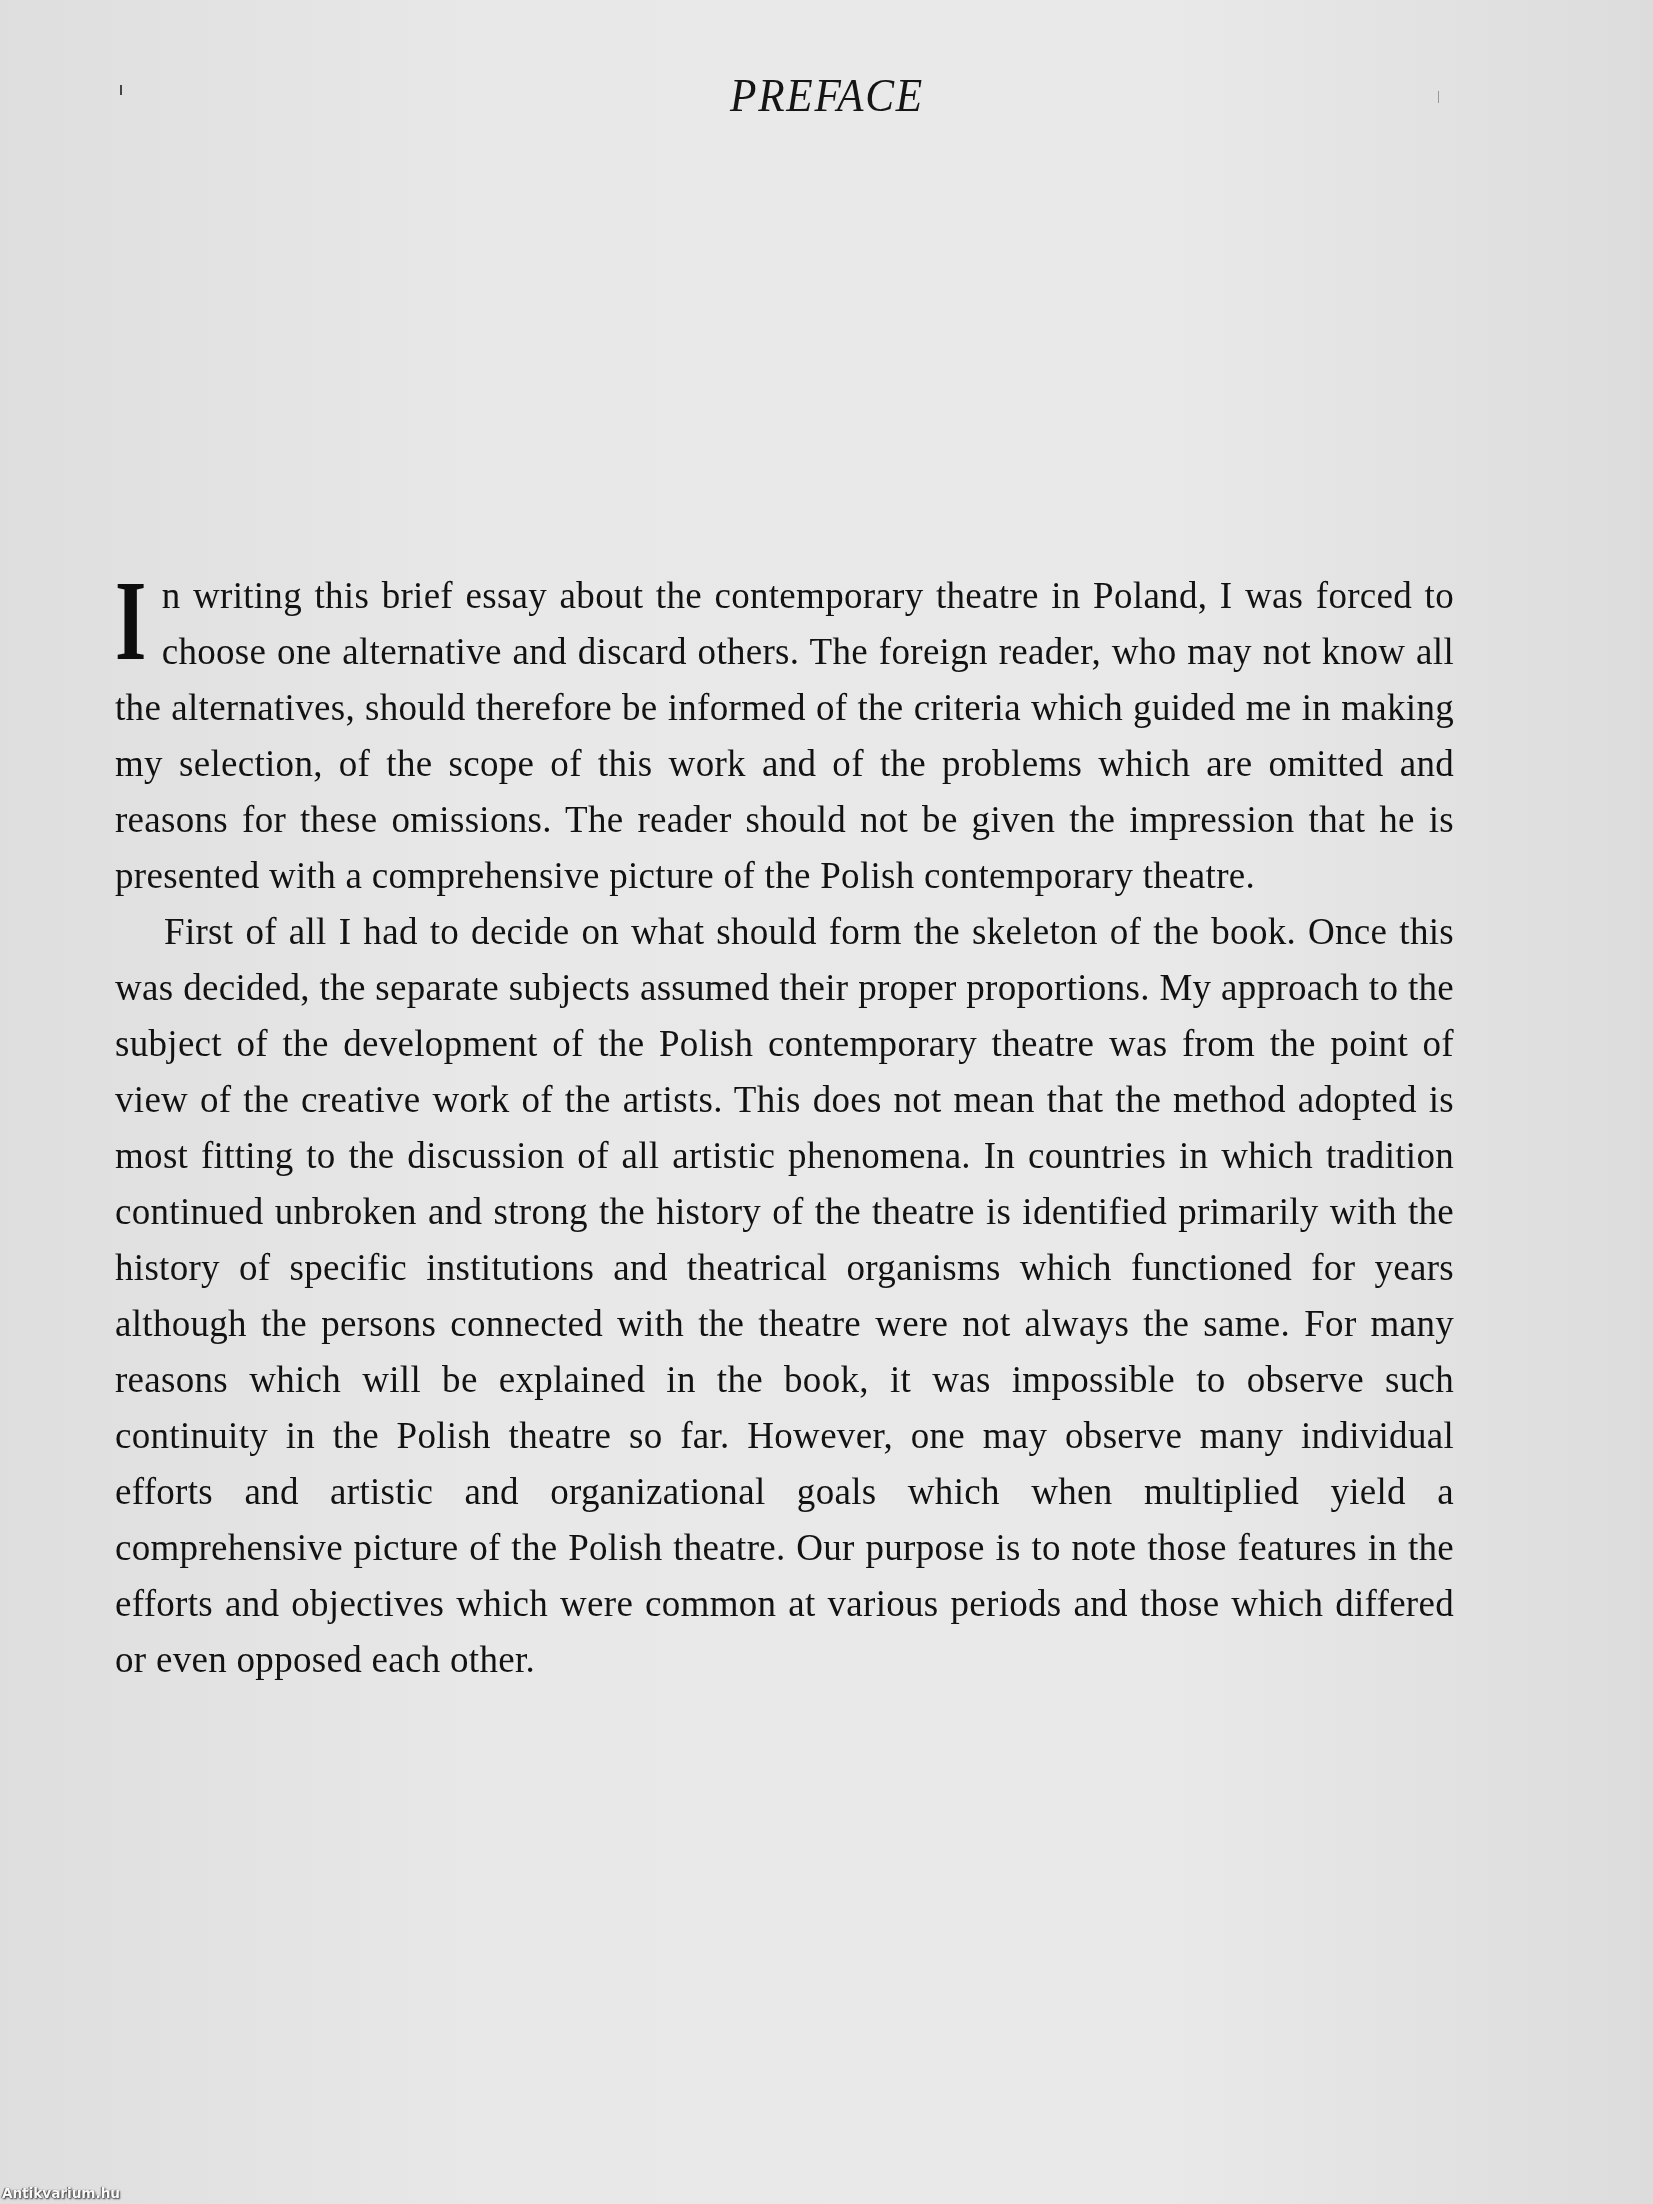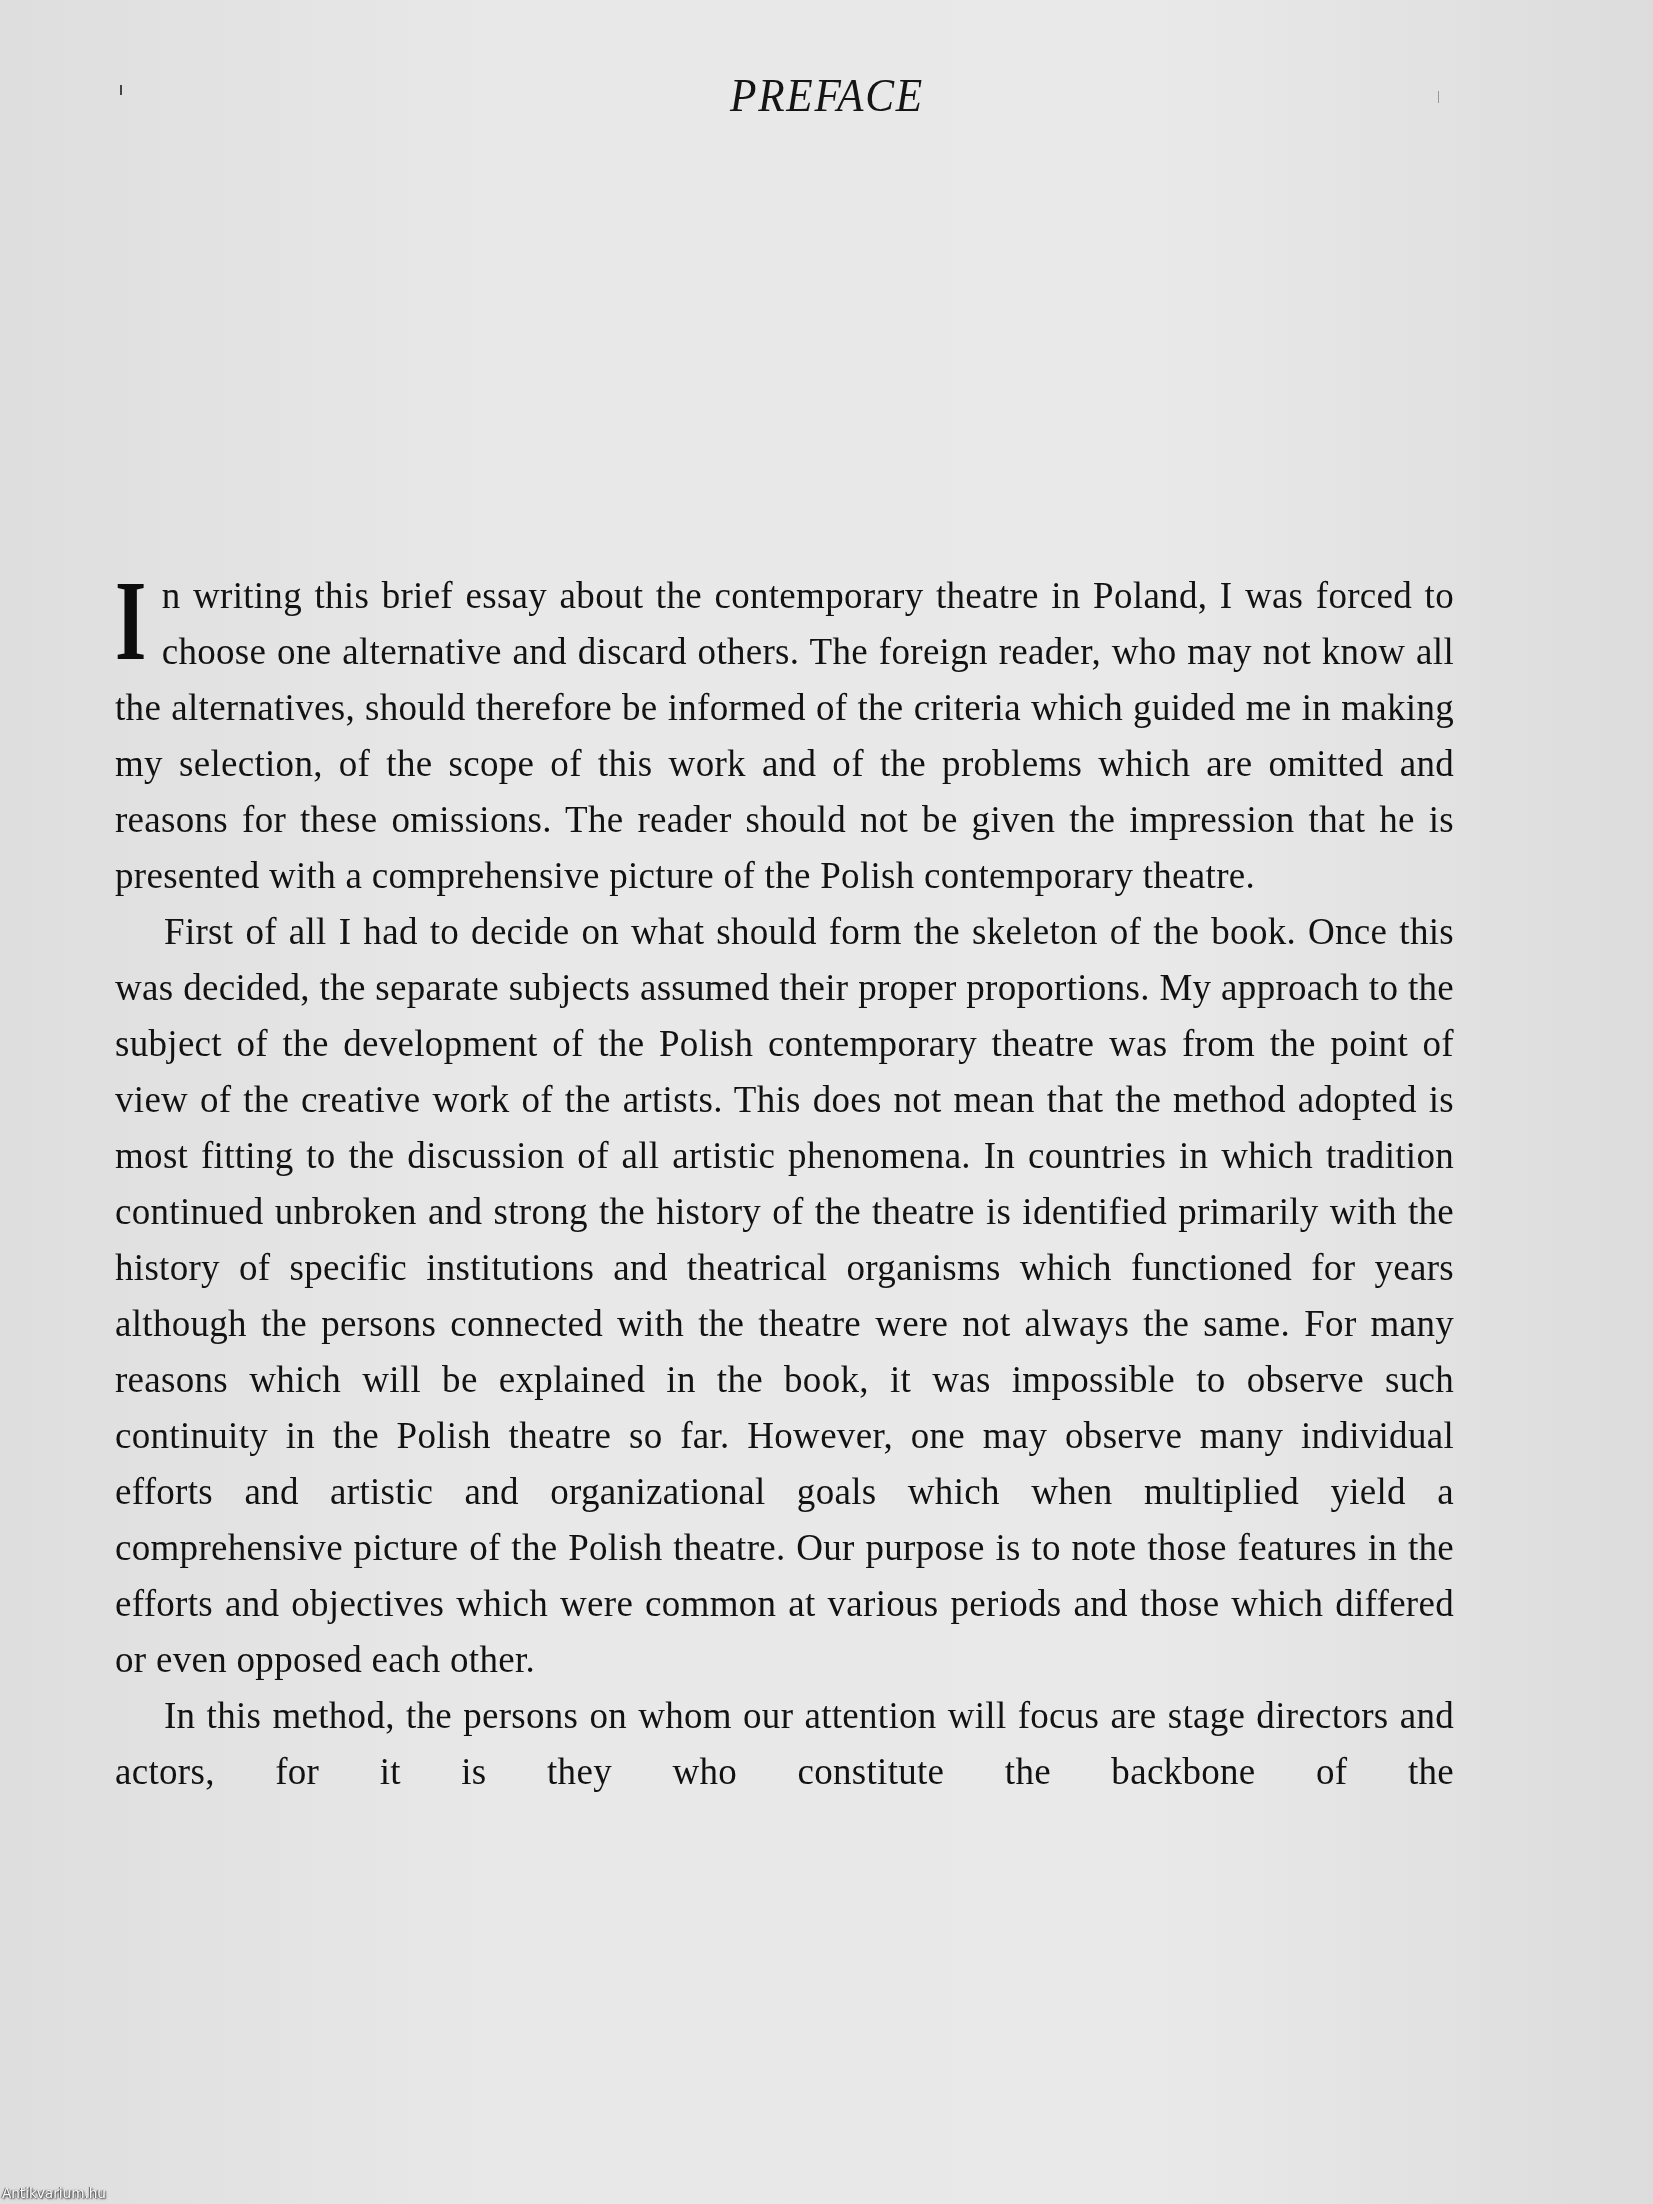--- a/index.html
+++ b/index.html
@@ -26,33 +26,32 @@
   }
   .body-text p { margin: 0; text-indent: 49px; }
   .body-text p.first { text-indent: 0; }
   .drop-cap {
     float: left; font-size: 115px; line-height: 93px; height: 97px;
     margin: 5.8px 9.7px 0 0; font-weight: bold; color: #0d0d0d;
     transform: scaleX(0.7); transform-origin: left top; width: 37px;
   }
   .watermark {
     position: absolute; left: 1.9px; bottom: 3.9px;
-    font-family: "DejaVu Sans", sans-serif; font-weight: normal;
+    font-family: "DejaVu Sans", sans-serif; font-weight: bold;
     font-size: 13.6px; color: #fafafa;
     text-shadow: 1px 1px 1.9px #333, -1px 0 1px #555;
   }
 </style>
 </head>
 <body>
 
 <div class="mark-left"></div>
 <div class="mark-right"></div>
 
 <h1 class="page-title" style="margin:0;font-weight:normal;">PREFACE</h1>
 
 <div class="body-text">
   <p class="first"><span class="drop-cap">I</span><span>n writing this brief essay about the contemporary theatre in Poland, I was forced to choose one alternative and discard others. The foreign reader, who may not know all the alternatives, should therefore be informed of the criteria which guided me in making my selection, of the scope of this work and of the problems which are omitted and reasons for these omissions. The reader should not be given the impression that he is presented with a comprehensive picture of the Polish contemporary theatre.</span></p>
   <p>First of all I had to decide on what should form the skeleton of the book. Once this was decided, the separate subjects assumed their proper proportions. My approach to the subject of the development of the Polish contemporary theatre was from the point of view of the creative work of the artists. This does not mean that the method adopted is most fitting to the discussion of all artistic phenomena. In countries in which tradition continued unbroken and strong the history of the theatre is identified primarily with the history of specific institutions and theatrical organisms which functioned for years although the persons connected with the theatre were not always the same. For many reasons which will be explained in the book, it was impossible to observe such continuity in the Polish theatre so far. However, one may observe many individual efforts and artistic and organizational goals which when multiplied yield a comprehensive picture of the Polish theatre. Our purpose is to note those features in the efforts and objectives which were common at various periods and those which differed or even opposed each other.</p>
-  <p style="text-align-last: justify;">In this method, the persons on whom our attention will focus are stage directors and actors, for it is they who constitute the backbone of the</p>
 </div>
 
 <div class="watermark">Antikvarium.hu</div>
 
 
 </body></html>

